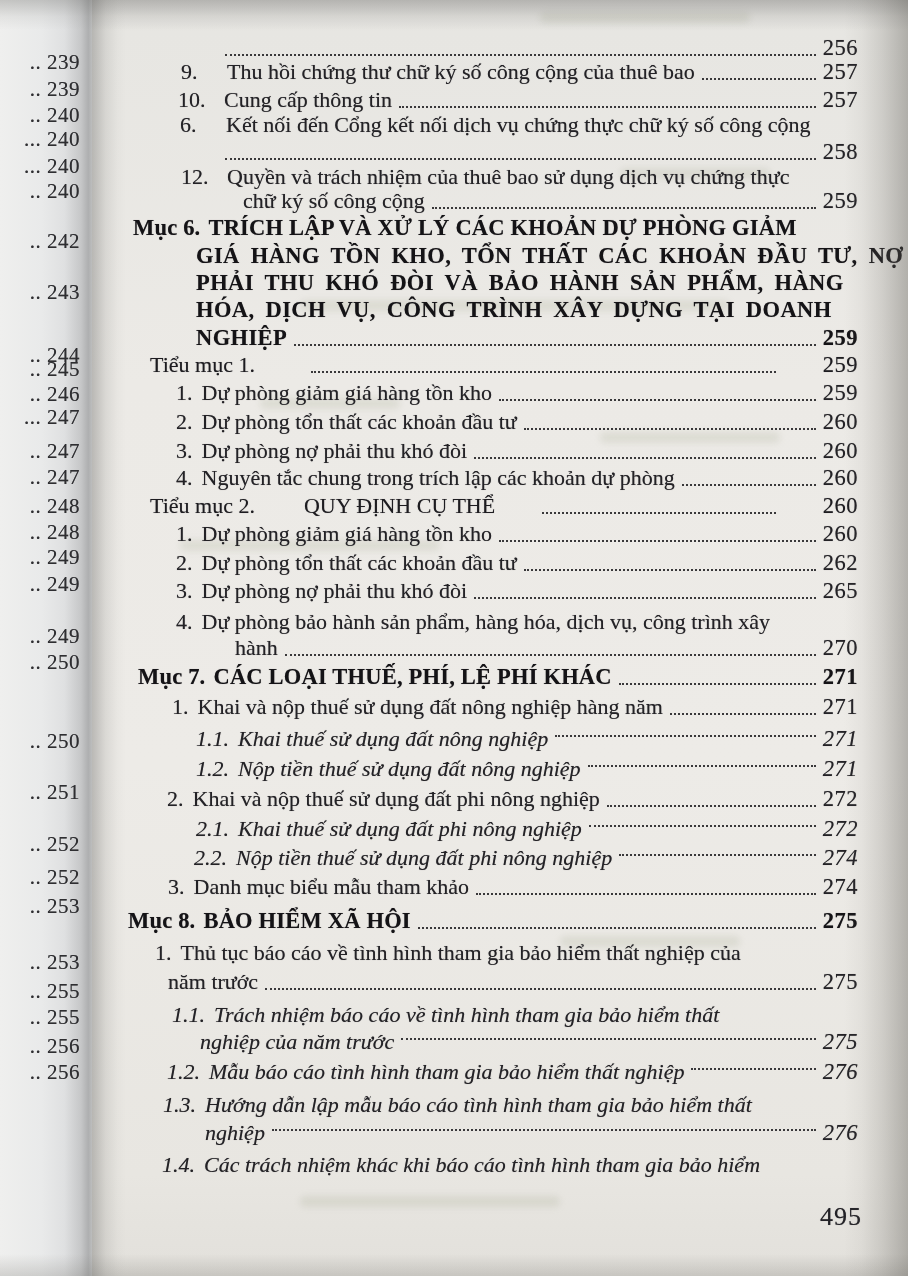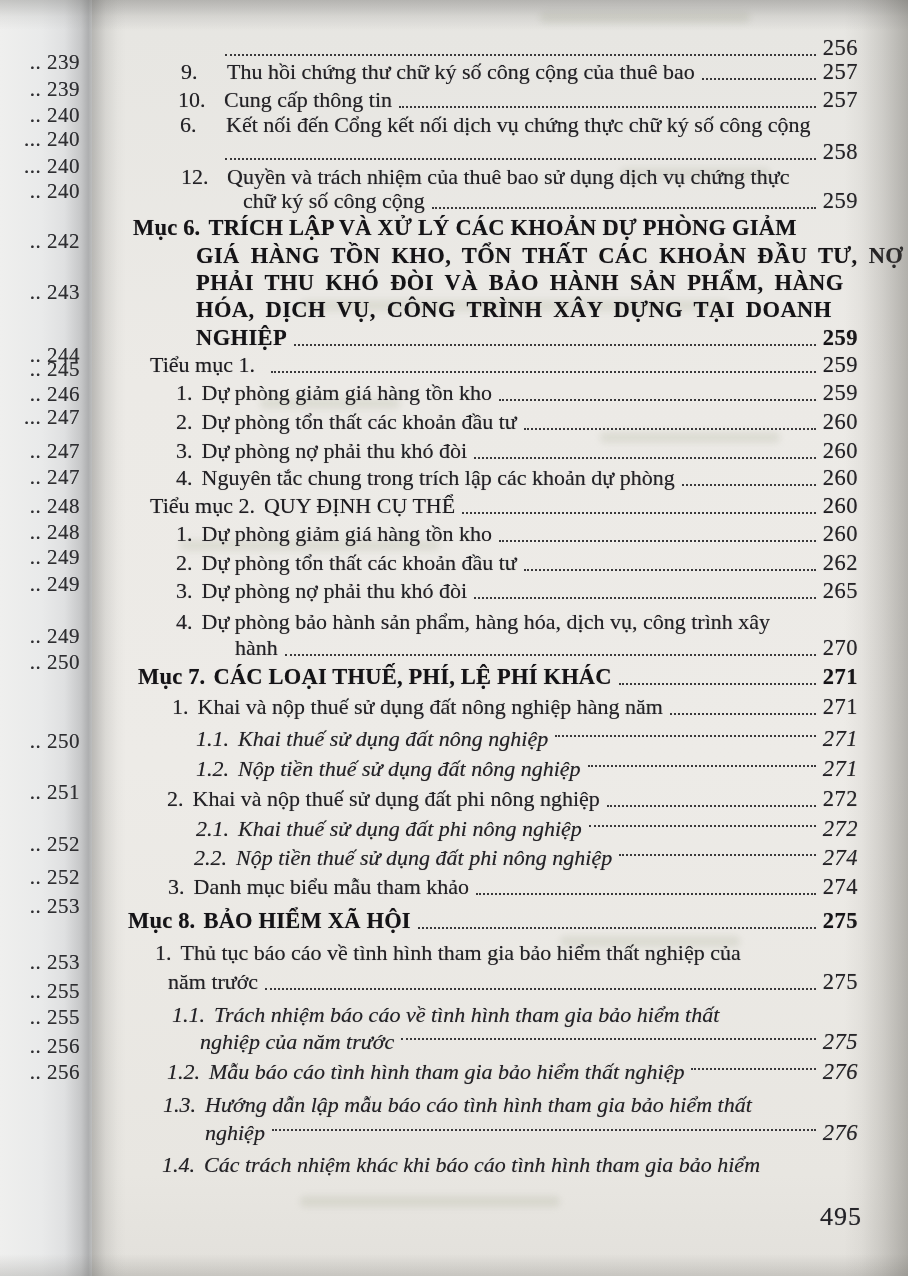--- a/index.html
+++ b/index.html
@@ -57,21 +57,21 @@
   .toc-line .txt{flex:0 0 auto;}
   .toc-line .leader{
     flex:1 1 auto;min-width:14px;
     border-bottom:2.4px dotted #39383a;
     margin:0 7px 5px 7px;
   }
   .toc-line .pg{flex:0 0 auto;font-size:22.5px;letter-spacing:.5px;}
   .muc{font-weight:bold;color:#141316;font-size:22.5px;letter-spacing:.2px;align-items:flex-end;}
   .muc .lbl{margin-right:8px;}
   .muc-cont{font-weight:bold;color:#141316;font-size:22.5px;word-spacing:5px;letter-spacing:.4px;}
-  .tieumuc{color:#1d1c20;}
+  .tieumuc{color:#1d1c20;gap:40px;}
   .ital{font-style:italic;align-items:center;}
 
   .footer-num{
     position:absolute;right:46px;top:1202px;
     font-size:26px;color:#222126;letter-spacing:1px;
     text-shadow:0 0 .7px rgba(35,34,38,.5);
   }
 
   
   .smudge{

